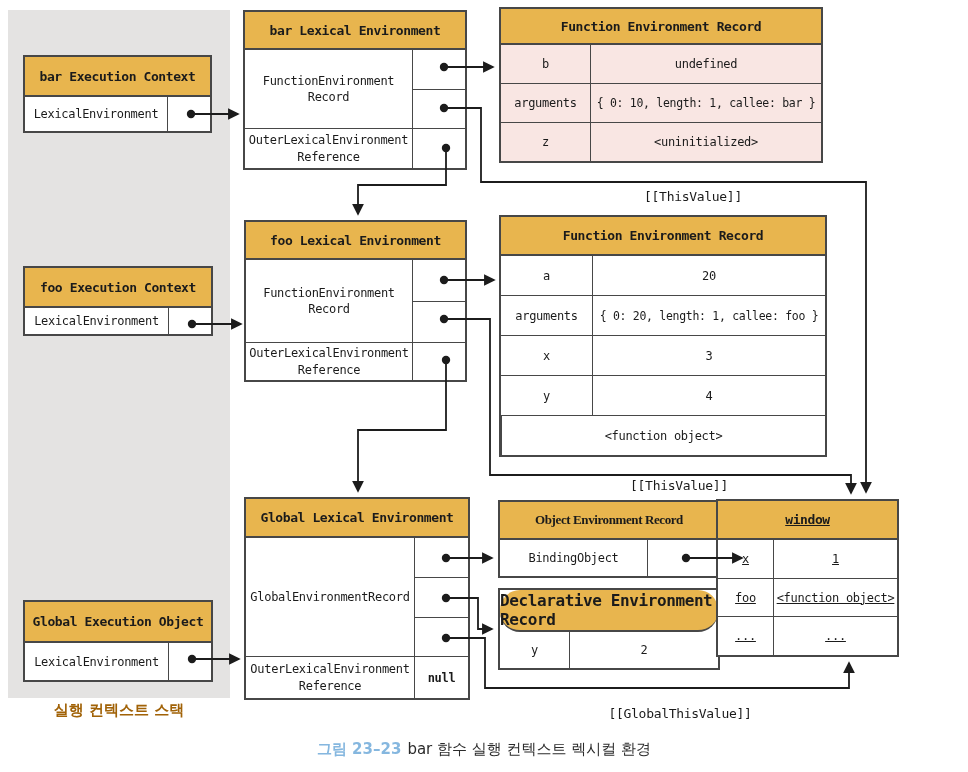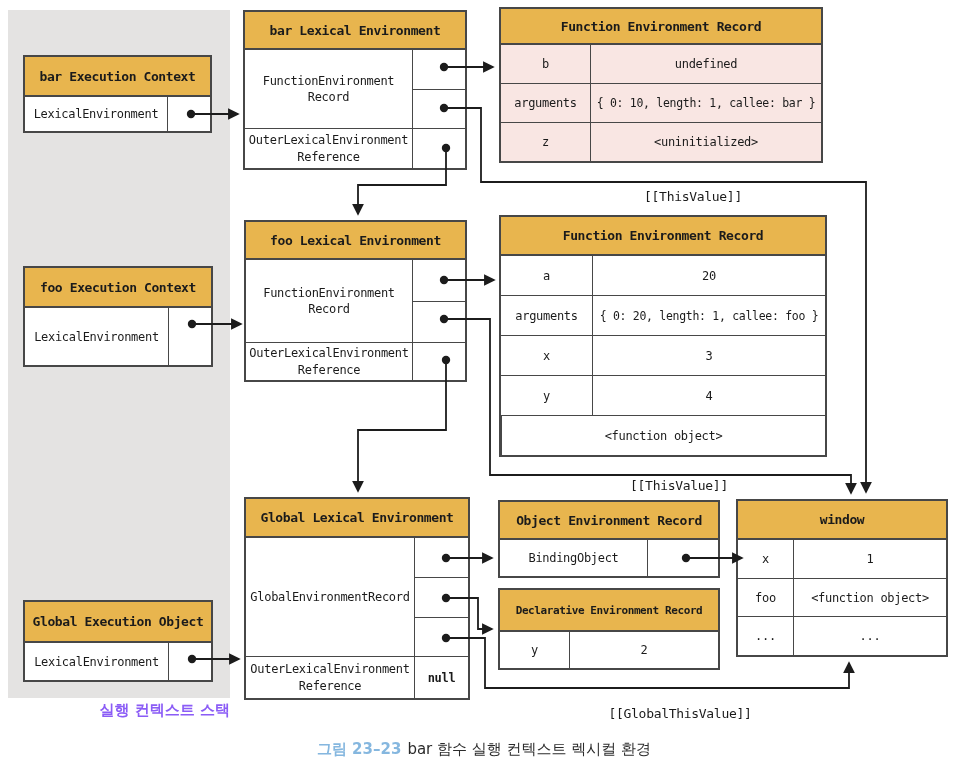--- a/index.html
+++ b/index.html
@@ -1,22 +1,22 @@
 <!DOCTYPE html>
 <html><head>
 <meta charset="utf-8">
 <style>
   html,body{margin:0;padding:0;background:#ffffff;}
   #page{position:relative;width:968px;height:772px;background:#ffffff;overflow:hidden;
         font-family:"DejaVu Sans Mono","Liberation Mono",monospace;color:#1b1b1b;}
 
   
   .stack-panel{position:absolute;left:8px;top:10px;width:222px;height:688px;background:#e4e3e2;z-index:1;}
-  .stack-label{position:absolute;left:8px;top:701px;width:222px;text-align:right;
-               font-family:"DejaVu Sans","Liberation Sans",sans-serif;font-weight:bold;font-size:15px;color:#8b5cf6;z-index:3;}
+  .stack-label{position:absolute;left:8px;top:701px;width:222px;text-align:center;
+               font-family:"DejaVu Sans","Liberation Sans",sans-serif;font-weight:bold;font-size:15px;color:#a16207;z-index:3;}
 
   
   .box{position:absolute;box-sizing:border-box;background:#fff;border:2px solid #474747;z-index:2;
        display:flex;flex-direction:column;}
   .box-header{background:#e8b54e;border-bottom:2px solid #474747;display:flex;align-items:center;justify-content:center;
               font-weight:bold;font-size:13px;letter-spacing:-0.4px;flex:none;}
   .pink .cell,.pink .keycell,.pink .valcell{background:#f9e6e3;}
 
   .body-row{display:flex;flex:1;min-height:0;}
   .cell{display:flex;align-items:center;justify-content:center;font-size:12px;letter-spacing:-0.3px;text-align:center;}
@@ -48,21 +48,21 @@
   <div class="box" style="left:23px;top:55px;width:189px;height:78px;">
     <div class="box-header" style="height:38px;">bar Execution Context</div>
     <div class="body-row">
       <div class="cell" style="flex:1;">LexicalEnvironment</div>
       <div class="ptrcol" style="width:42px;">
           <div class="ptrcell" style="flex:1;"></div>
         </div>
     </div>
   </div>
 
-  <div class="box" style="left:23px;top:266px;width:190px;height:101px;">
+  <div class="box" style="left:23px;top:266px;width:190px;height:70px;">
     <div class="box-header" style="height:38px;">foo Execution Context</div>
     <div class="body-row">
       <div class="cell" style="flex:1;">LexicalEnvironment</div>
       <div class="ptrcol" style="width:42px;">
           <div class="ptrcell" style="flex:1;"></div>
         </div>
     </div>
   </div>
 
   <div class="box" style="left:23px;top:600px;width:190px;height:82px;">
@@ -163,38 +163,38 @@
     <div class="body-row rowline">
       <div class="keycell" style="width:91px;">y</div>
       <div class="valcell">4</div>
     </div>
     <div class="body-row rowline">
       <div class="valcell">&lt;function object&gt;</div>
     </div>
   </div>
 
   <div class="box" style="left:498px;top:500px;width:222px;height:78px;">
-    <div class="box-header" style="height:36px;">Object Environment Record</div>
+    <div class="box-header" style="height:36px;font-family:Liberation Serif, serif;">Object Environment Record</div>
     <div class="body-row">
       <div class="cell" style="flex:1;">BindingObject</div>
       <div class="ptrcol" style="width:70px;">
           <div class="ptrcell" style="flex:1;"></div>
         </div>
     </div>
   </div>
 
   <div class="box" style="left:498px;top:588px;width:222px;height:82px;">
-    <div class="box-header" style="height:40px;font-size:11px;">Declarative Environment Record</div>
+    <div class="box-header" style="height:40px;font-size:16px;border-radius:20px;">Declarative Environment Record</div>
     <div class="body-row">
       <div class="keycell" style="width:69px;">y</div>
       <div class="valcell">2</div>
     </div>
   </div>
 
-  <div class="box" style="left:736px;top:499px;width:212px;height:158px;">
+  <div class="box" style="left:716px;top:499px;width:183px;height:158px;text-decoration:underline;">
     <div class="box-header" style="height:37px;">window</div>
     <div class="body-row">
       <div class="keycell" style="width:55px;">x</div>
       <div class="valcell">1</div>
     </div>
     <div class="body-row rowline">
       <div class="keycell" style="width:55px;">foo</div>
       <div class="valcell">&lt;function object&gt;</div>
     </div>
     <div class="body-row rowline">

